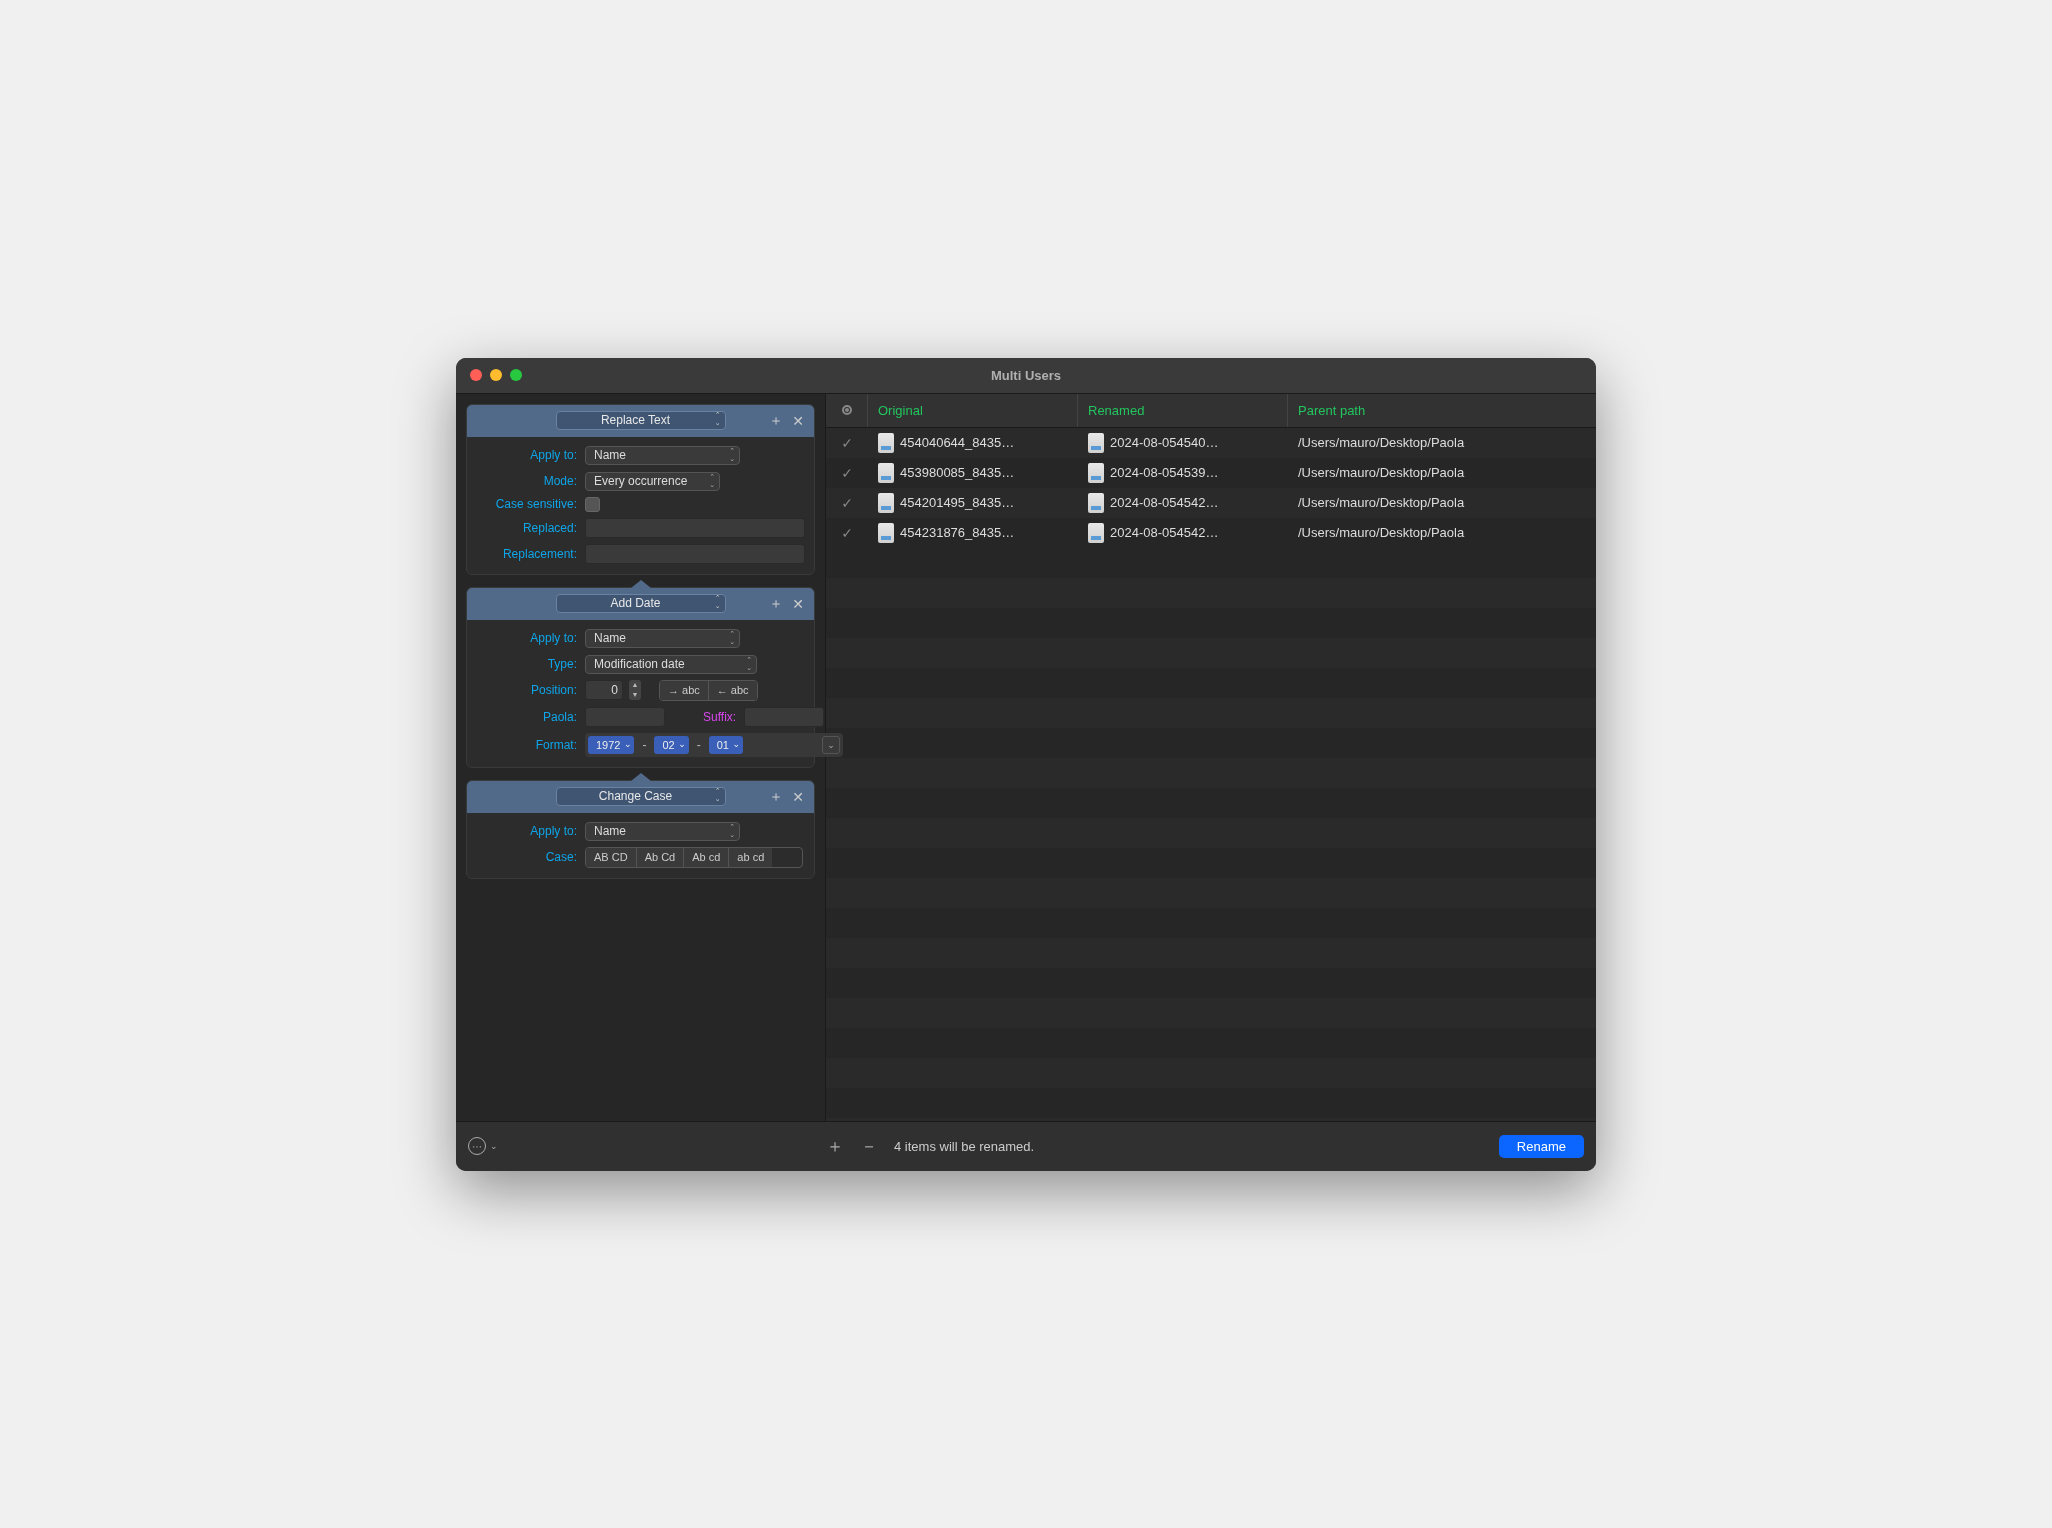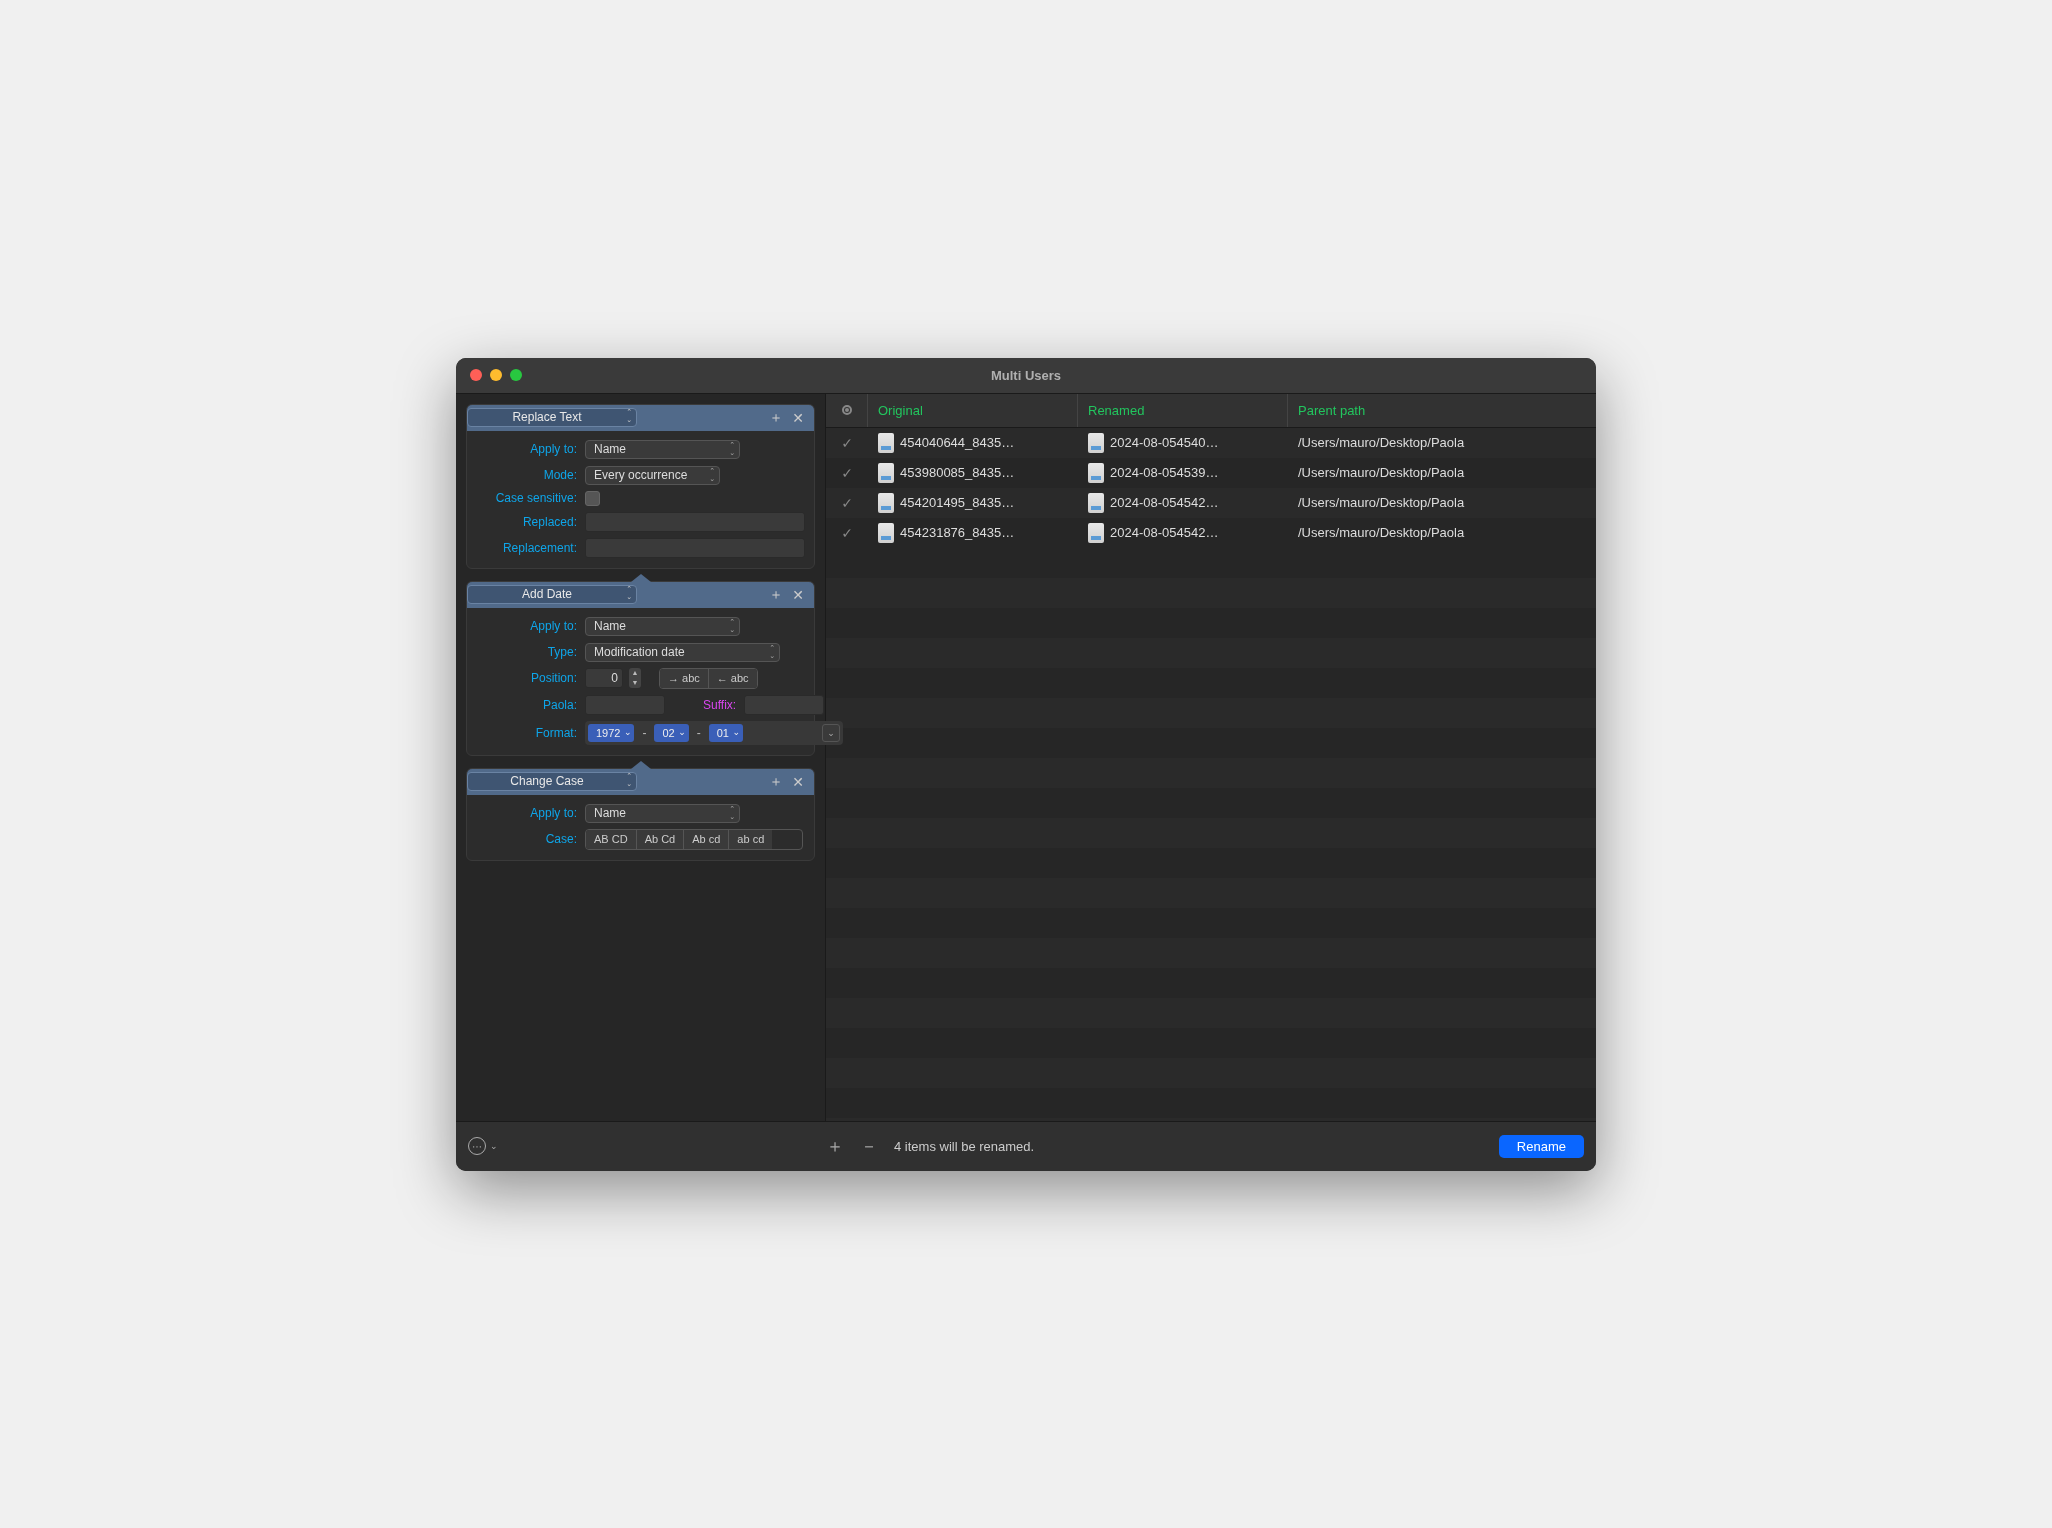--- a/index.html
+++ b/index.html
@@ -78,25 +78,26 @@
   width: 0;
   height: 0;
   border-left: 10px solid transparent;
   border-right: 10px solid transparent;
   border-bottom: 8px solid #516a8a;
 }
 
 .section:first-child::before { display: none; }
 
 .section-header {
-  height: 26px;
+  height: 32px;
   background: #516a8a;
   border-radius: 5px 5px 0 0;
   display: flex;
   align-items: center;
+  justify-content: center;
   position: relative;
 }
 
 .section-select {
   background: #3f5572;
   border: 1px solid #6a83a3;
   color: #e8e8e8;
   font-size: 12px;
   padding: 1px 20px 1px 10px;
   border-radius: 4px;
@@ -167,21 +168,21 @@
   position: absolute;
   right: 4px;
   top: 0;
   font-size: 7px;
   line-height: 8px;
   color: #aaa;
 }
 
 .select.wide { width: 155px; }
 .select.name { width: 155px; }
-.select.mod { width: 195px; }
+.select.mod { width: 172px; }
 
 .checkbox {
   width: 15px; height: 15px;
   background: #555;
   border-radius: 3px;
   border: 1px solid #666;
 }
 
 .text-input {
   background: #3a3a3a;

